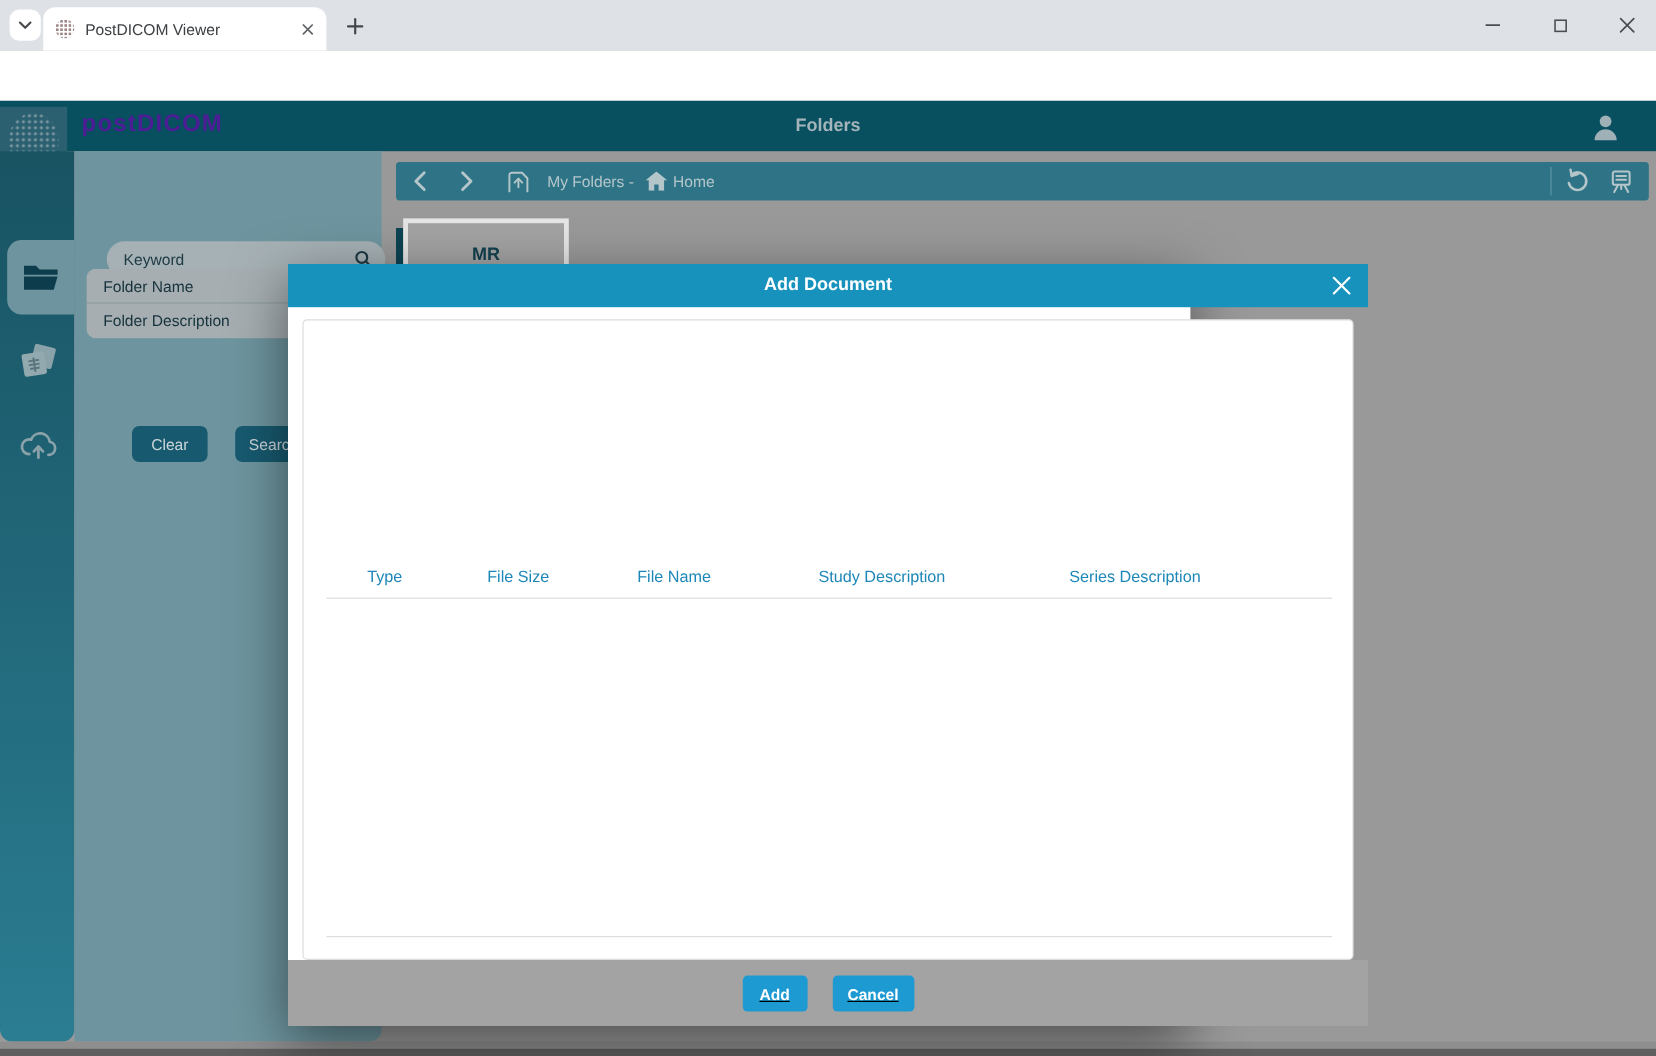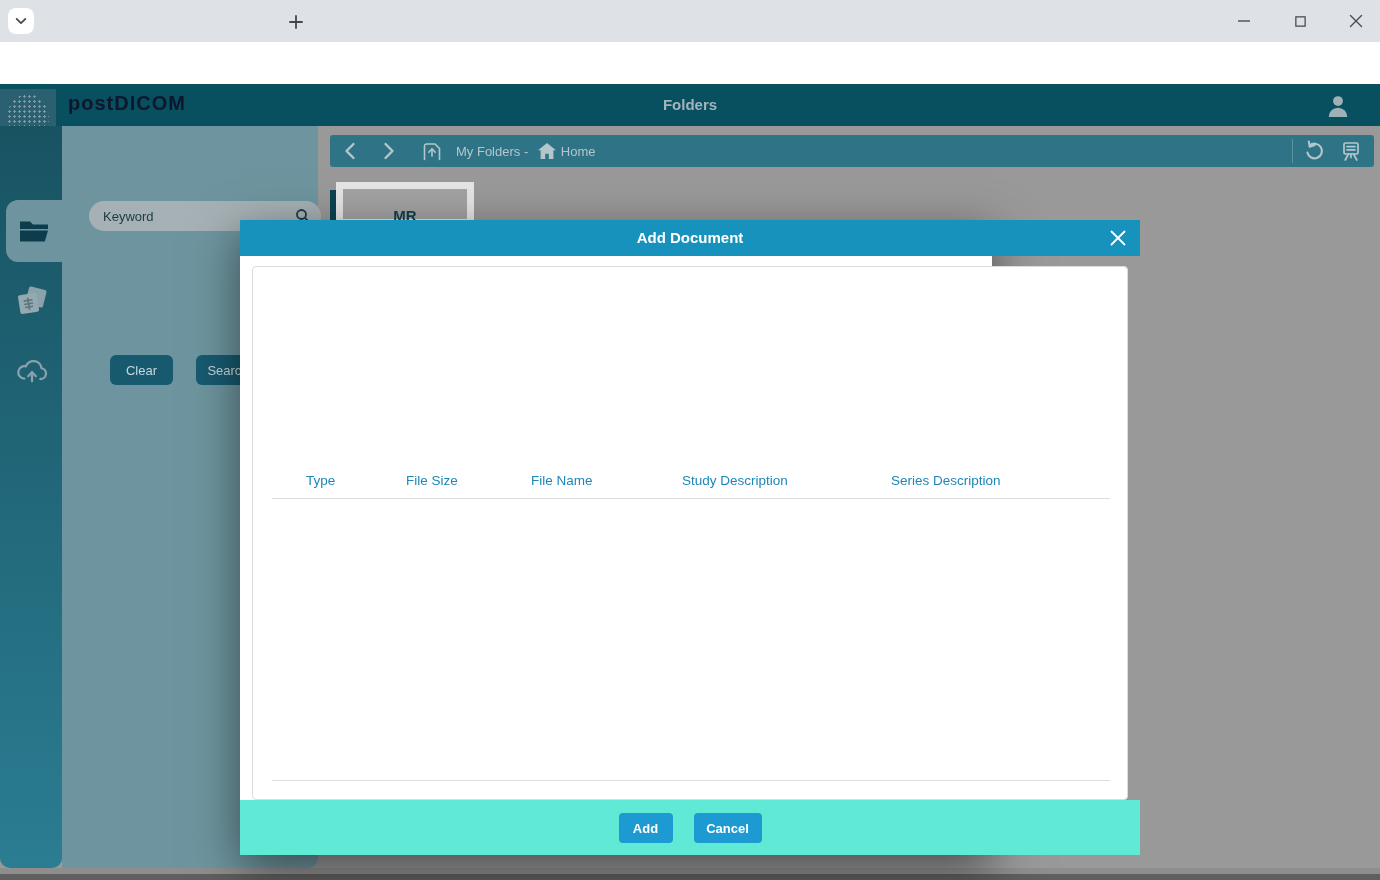--- a/index.html
+++ b/index.html
@@ -22,21 +22,21 @@
   .urlinput { border:none; outline:none; background:transparent; font-size:14px; color:#202124; margin-left:10px; width:1000px; font-family:"Liberation Sans", sans-serif; }
   .guestchip { left:1256px; top:46px; height:33px; background:#fff; border:1px solid #d5d8dc; border-radius:17px; display:flex; align-items:center; padding:0 12px 0 9px; gap:8px; }
   .guestlabel { font-size:13px; color:#3c4043; }
   .kebab { left:1348px; top:50px; width:24px; height:26px; display:flex; align-items:center; justify-content:center; }
 
   
   .appheader { left:0; top:84px; width:1380px; height:42px; background:#084f60; }
   .apptitle { left:0; top:84px; width:1380px; height:42px; line-height:42px; text-align:center; color:#a3b4ba; font-size:15px; font-weight:bold; }
   .logosq { left:0; top:89px; width:56px; height:58px; background:#2b6070; display:flex; align-items:center; justify-content:center; }
   .logodots { width:42px; height:48px; border-radius:50%; background-image:radial-gradient(circle,#7e99a3 1.2px, transparent 1.4px); background-size:5px 5px; }
-  .logotext { left:68px; top:92px; font-size:20px; font-weight:bold; letter-spacing:1px; color:#0f172a; }
+  .logotext { left:68px; top:92px; font-size:20px; font-weight:bold; letter-spacing:1px; color:#4c1d95; }
   .personbtn { left:1326px; top:94px; width:26px; height:24px; }
 
   .sidestrip { left:0; top:126px; width:62px; height:742px; background:linear-gradient(#185362,#2b7d92); border-radius:0 0 10px 10px; }
   .sidetab { left:6px; top:200px; width:56px; height:62px; background:#6e959f; border-radius:12px 0 0 12px; display:flex; align-items:center; justify-content:center; }
   .sideicon { left:14px; width:36px; height:36px; display:flex; align-items:center; justify-content:center; }
   .panel { left:62px; top:126px; width:256px; height:742px; background:#6e959f; border-radius:0 0 10px 0; }
 
   .kwfield { left:89px; top:157px; width:232px; height:30px; background:#a6b1b5; border-radius:15px; display:flex; align-items:center; padding:0 10px 0 14px;margin-top:44px; }
   .kwinput { border:none; outline:none; background:transparent; font-size:13px; color:#1d3a43; flex:1; font-family:"Liberation Sans", sans-serif; }
   .kwinput::placeholder { color:#1d3a43; opacity:1; }
@@ -47,52 +47,60 @@
   .dimbtn { height:30px; background:#175a70; border:none; border-radius:6px; color:#ccd6d9; font-size:13px; font-family:"Liberation Sans", sans-serif; }
   .clearbtn { left:110px; top:355px; width:63px; }
   .searchbtn { left:196px; top:355px; width:64px; }
 
   .ctoolbar { left:330px; top:135px; width:1044px; height:32px; background:#2e7486; border-radius:3px; display:flex; align-items:center; color:#b5c6cb; }
   .crumbtext { font-size:13px; color:#b5c6cb; white-space:pre; }
   .tbicon { display:flex; align-items:center; justify-content:center; }
   .tbsep { width:1px; height:24px; background:#5a93a2; }
 
   .cardspine { left:330px; top:190px; width:8px; height:32px; background:#0d4353; }
-  .foldercard { left:336px; top:182px; width:138px; height:44px; background:#a3a3a3; border:7px solid #e5e5e5; text-align:center; padding-top:18px; font-size:15px; font-weight:bold; color:#113f4e; }
+  .foldercard { left:336px; top:182px; width:138px; height:44px; background:#a3a3a3; border:4px solid #e5e5e5; text-align:center; padding-top:18px; font-size:15px; font-weight:bold; color:#113f4e; }
 
   .botband { left:0; top:868px; width:1380px; height:12px; background:#8e8e8e; }
   .botedge { left:0; top:874px; width:1380px; height:6px; background:#5f5f5f; }
 
   
   .modal { left:240px; top:220px; width:752px; height:635px; background:#fff; box-shadow:0 14px 45px rgba(0,0,0,0.5); }
   .mheader { left:0; top:0; width:900px; height:36px; background:#1792bd; }
   .mtitle { width:900px; height:36px; line-height:36px; text-align:center; color:#fff; font-size:15px; font-weight:bold; }
   .mclose { left:866px; top:7px; width:24px; height:22px; display:flex; align-items:center; justify-content:center; }
   .innerpanel { left:12px; top:46px; width:876px; height:534px; border:1px solid #dcdcdc; border-radius:4px; background:#fff; }
   .dropzone { left:19px; top:22px; width:838px; height:160px; border:1px dashed #2596ce; border-radius:6px; display:flex; flex-direction:column; align-items:center; }
   .dragtext { margin-top:7px; font-size:17px; color:#1e86be; }
   .ortext { margin-top:7px; font-size:14px; color:#3f3f3f; }
   .selectbtn { margin-top:9px; width:94px; height:30px; background:#1e9ad2; border:none; border-radius:4px; color:#fff; font-size:13px; font-weight:bold; font-family:"Liberation Sans", sans-serif; }
   .th { position:absolute; top:206px; font-size:13.5px; color:#1e87b8; white-space:nowrap; }
   .hline { left:19px; top:231px; width:838px; border-top:1px solid #ddd; }
   .bline { left:19px; top:513px; width:838px; border-top:1px solid #ddd; }
-  .mfooter { left:0; top:580px; width:900px; height:55px; background:#5eead4; display:flex; justify-content:center; gap:21px; padding-top:13px; }
+  .mfooter { left:0; top:580px; width:900px; height:55px; background:#a3a3a3; display:flex; justify-content:center; gap:21px; padding-top:13px;text-decoration:underline; }
   .mbtn { height:30px; background:#1e9ad2; border:none; border-radius:4px; color:#fff; font-size:13px; font-weight:bold; font-family:"Liberation Sans", sans-serif; }
   .addbtn { width:54px; }
   .cancelbtn { width:68px; }
 </style>
 </head>
 <body>
 
 <div id="stage">
 
   <div class="abs tabstrip">
     <div class="abs tabsearch">
       <svg width="14" height="14" viewBox="0 0 16 16" fill="none" stroke="#46494d" stroke-width="2" stroke-linecap="round" stroke-linejoin="round">
           <polyline points="3,5.5 8,10.5 13,5.5"></polyline>
+        </svg>
+    </div>
+    <div class="abs tab">
+      <span class="favicon"></span>
+      <span class="tabtitle">PostDICOM Viewer</span>
+      <svg width="11" height="11" viewBox="0 0 12 12" stroke="#5f6368" stroke-width="1.6" stroke-linecap="round">
+          <line x1="2" y1="2" x2="10" y2="10"></line>
+          <line x1="10" y1="2" x2="2" y2="10"></line>
         </svg>
     </div>
     <div class="abs newtab">
       <svg width="14" height="14" viewBox="0 0 14 14" stroke="#44474a" stroke-width="1.8" stroke-linecap="round">
           <line x1="7" y1="1" x2="7" y2="13"></line>
           <line x1="1" y1="7" x2="13" y2="7"></line>
         </svg>
     </div>
     <div class="abs wincontrols">
       <div class="winbtn">
@@ -202,20 +210,24 @@
   </div>
 
   <div class="abs kwfield">
     <input class="kwinput" placeholder="Keyword" style="">
     <svg width="16" height="16" viewBox="0 0 16 16" fill="none" stroke="#1d3a43" stroke-width="1.8" stroke-linecap="round">
         <circle cx="6.5" cy="6.5" r="4.5"></circle>
         <line x1="10.2" y1="10.2" x2="14.5" y2="14.5"></line>
       </svg>
   </div>
 
+  <div class="abs fgroup">
+    <input class="finput first" placeholder="Folder Name" style="">
+    <input class="finput" placeholder="Folder Description" style="">
+  </div>
 
   <button class="abs dimbtn clearbtn">Clear</button>
   <button class="abs dimbtn searchbtn">Search</button>
 
   <div class="abs ctoolbar">
     <div class="tbicon" style="margin-left:14px;">
       <svg width="12" height="18" viewBox="0 0 12 18" fill="none" stroke="#b5c6cb" stroke-width="2.4" stroke-linecap="round" stroke-linejoin="round">
           <polyline points="9.5,2 2.5,9 9.5,16"></polyline>
         </svg>
     </div>

